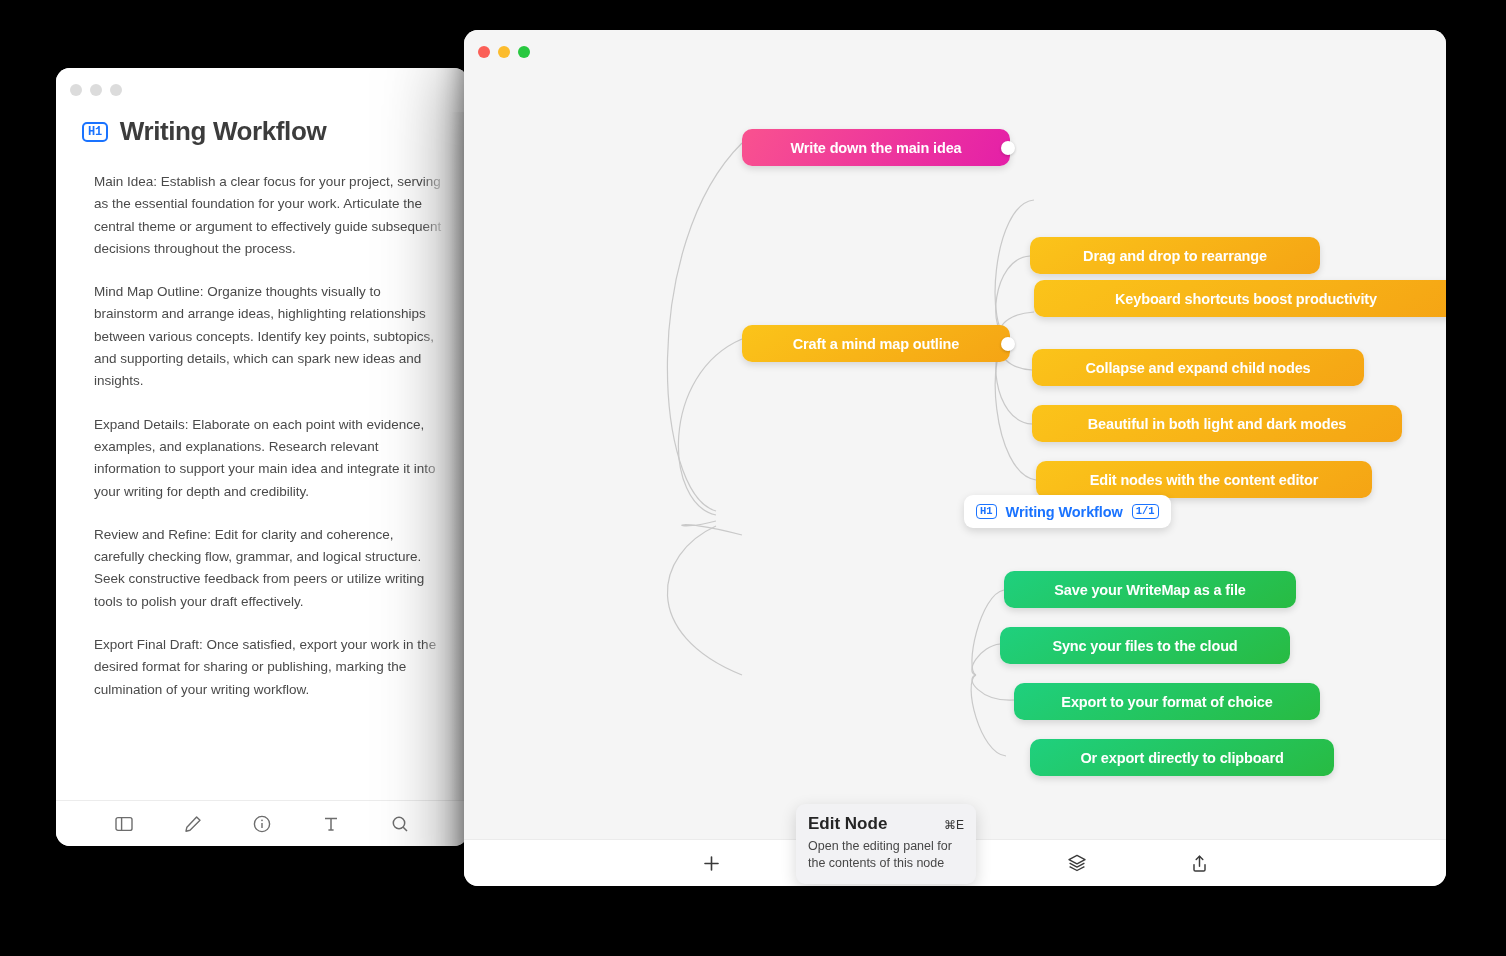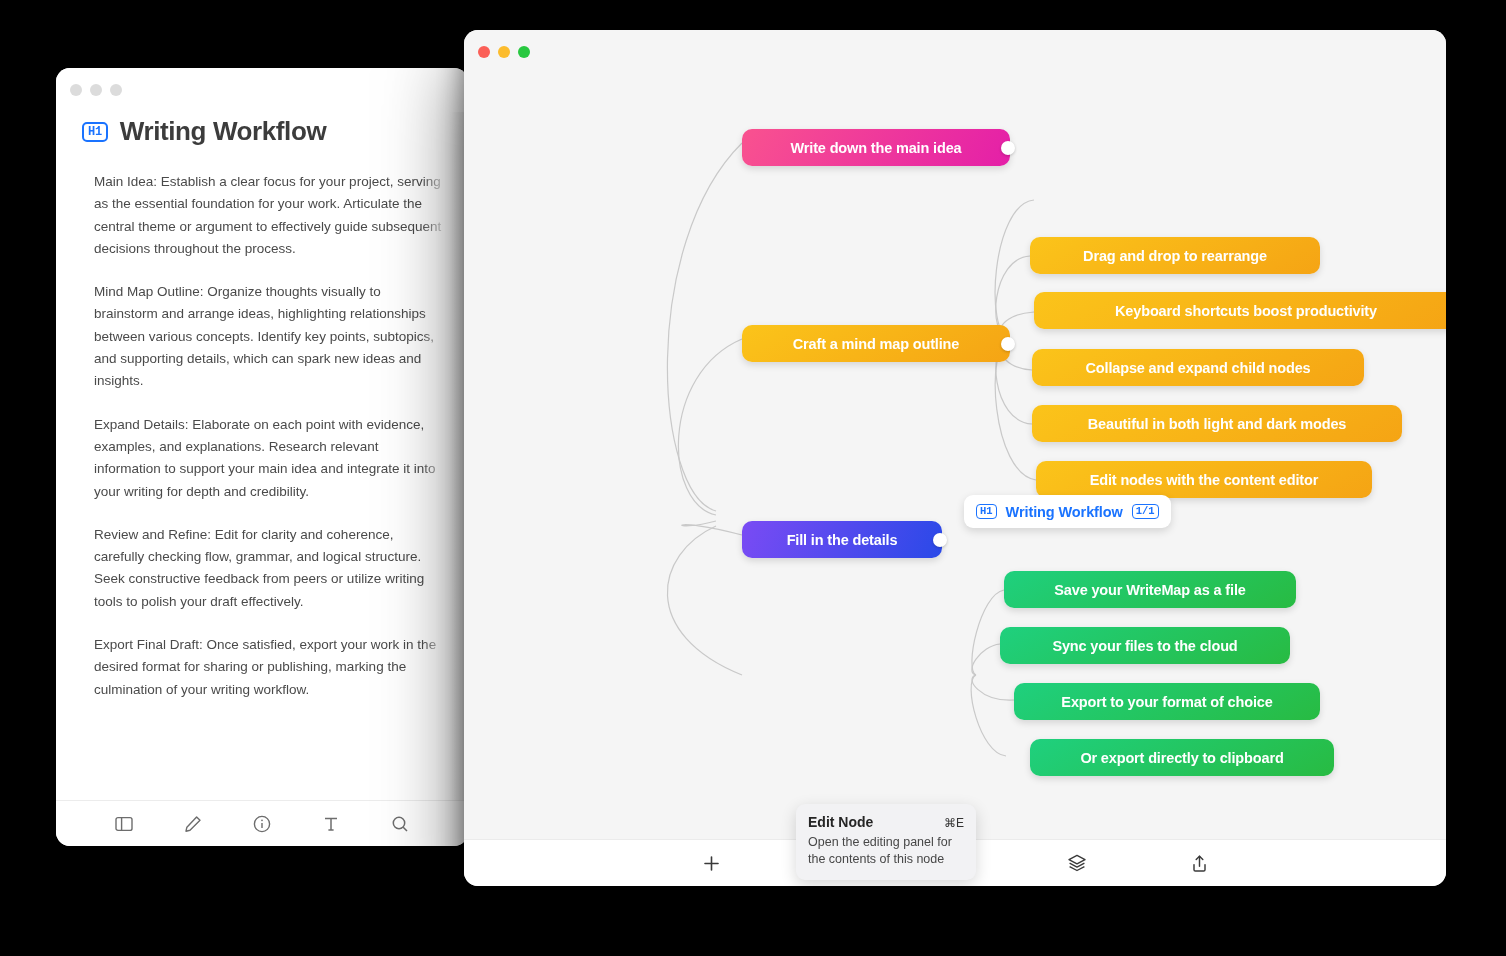--- a/index.html
+++ b/index.html
@@ -130,21 +130,21 @@
     position: absolute;
     left: 332px; top: 730px;
     width: 180px;
     background: #f2f2f4;
     border-radius: 9px;
     padding: 10px 12px 12px 12px;
     box-shadow: 0 5px 16px rgba(0,0,0,0.16);
     z-index: 20;
   }
   #tooltip-head { display: flex; justify-content: space-between; align-items: baseline; margin-bottom: 4px; }
-  #tooltip-title { font-size: 14px; font-weight: 700; color: #252525; }
+  #tooltip-title { font-size: 17px; font-weight: 700; color: #252525; }
   #tooltip-shortcut { font-size: 12px; color: #333333; }
   #tooltip-desc { font-size: 12.5px; color: #474747; line-height: 17px; }
 
   #map-toolbar {
     position: absolute; left: 0; right: 0; bottom: 0; height: 47px;
     background: #ffffff; border-top: 1px solid #ebebeb;
     display: flex; align-items: center; justify-content: center; gap: 70px;
   }
   .map-tool {
     width: 52px; height: 28px;
@@ -257,30 +257,26 @@
       <div class="node pink" style="left:278px; top:55px; width:268px; height:37px;">
         <span>Write down the main idea</span>
         <span class="node-dot"></span>
       </div>
 
       <div class="node orange" style="left:278px; top:251px; width:268px; height:37px;">
         <span>Craft a mind map outline</span>
         <span class="node-dot"></span>
       </div>
 
-      <div class="node purple" style="left:278px; top:447px; width:200px; height:37px;">
-        <span>Fill in the details</span>
-        <span class="node-dot"></span>
-      </div>
 
 
       <div class="node orange" style="left:566px; top:163px; width:290px; height:37px;">
         <span>Drag and drop to rearrange</span>
       </div>
-      <div class="node orange" style="left:570px; top:218px; width:424px; height:37px;">
+      <div class="node orange" style="left:570px; top:206px; width:424px; height:37px;">
         <span>Keyboard shortcuts boost productivity</span>
       </div>
       <div class="node orange" style="left:568px; top:275px; width:332px; height:37px;">
         <span>Collapse and expand child nodes</span>
       </div>
       <div class="node orange" style="left:568px; top:331px; width:370px; height:37px;">
         <span>Beautiful in both light and dark modes</span>
       </div>
       <div class="node orange" style="left:572px; top:387px; width:336px; height:37px;">
         <span>Edit nodes with the content editor</span>

